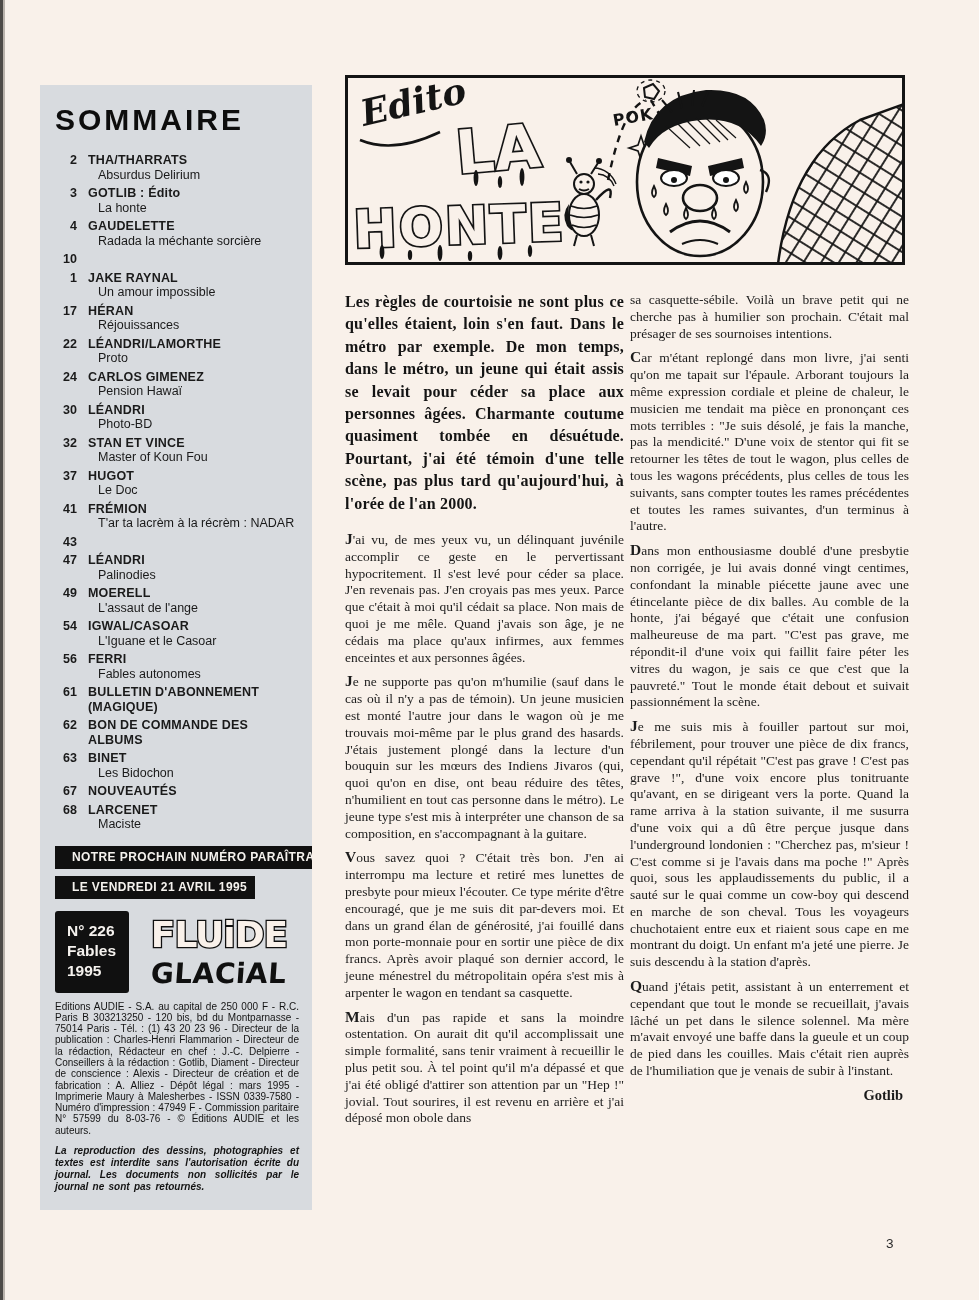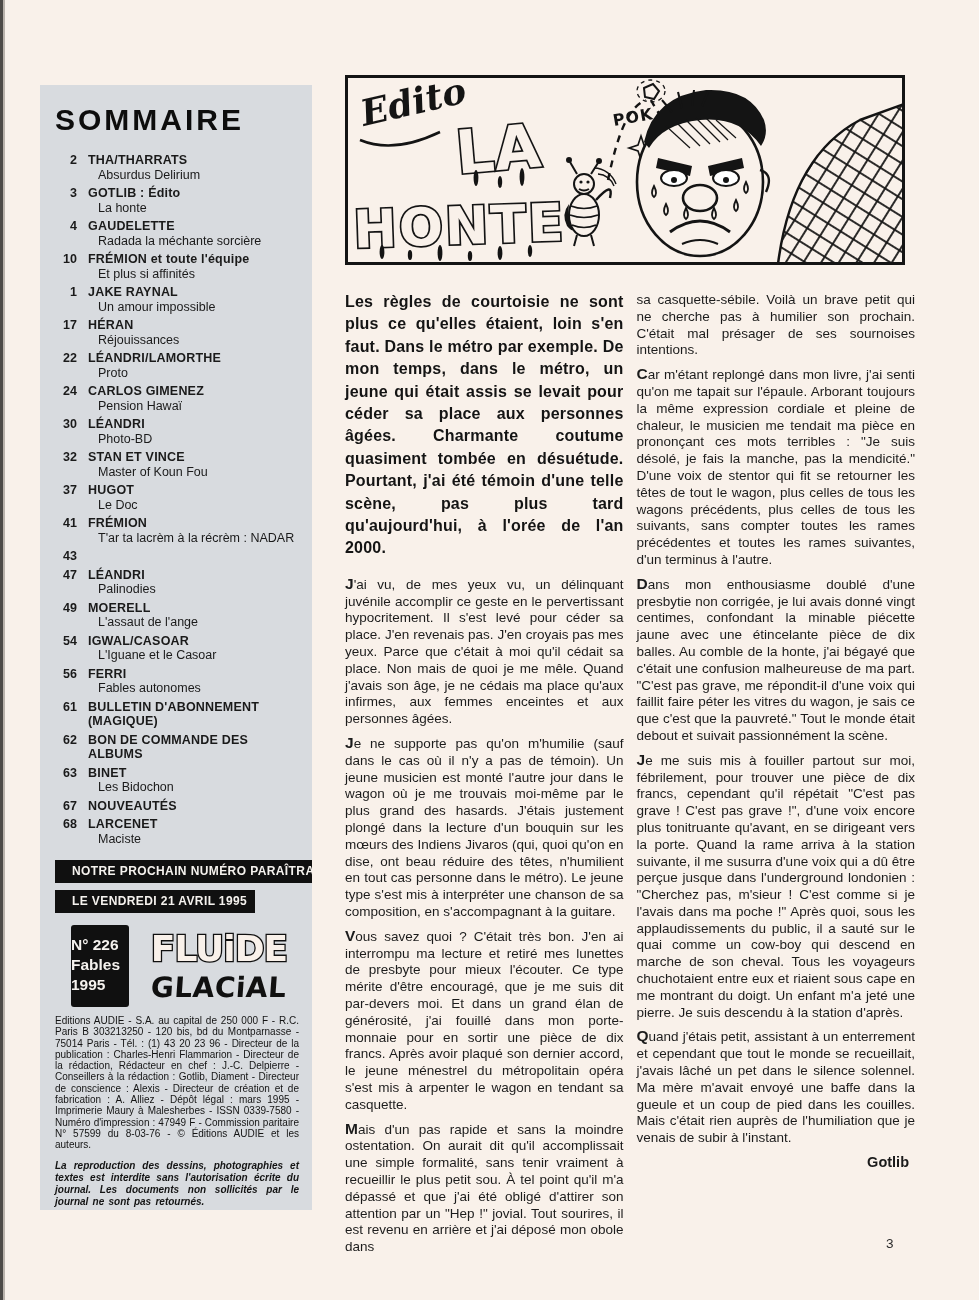--- a/index.html
+++ b/index.html
@@ -30,42 +30,42 @@
   .banner{
     background:#101010; color:#f5f2ee; font-weight:bold; font-size:12px;
     letter-spacing:0.4px; padding:4px 8px 5px 17px; width:fit-content;
     margin:0 0 7px 2px; white-space:nowrap;
   }
   .banner.first{margin-top:14px;}
 
   .issue-row{display:flex; gap:10px; margin:12px 0 8px 2px; align-items:stretch;}
   .issue-box{
     background:#101010; color:#f5f2ee; border-radius:3px;
-    padding:10px 0; width:72px; box-sizing:content-box;margin-left:16px;
+    padding:10px 12px; width:72px; box-sizing:content-box;
   }
   .issue-box div{font-weight:bold; font-size:15.5px; line-height:20px;}
   .logo-wrap{flex:1; display:flex; align-items:center;}
 
   .pub-info{
     font-size:10px; line-height:11.3px; text-align:justify; margin:6px 0 0 2px; color:#141414;
   }
   .legal{
     font-size:10px; line-height:12px; text-align:justify; font-weight:bold; font-style:italic;
     margin:9px 0 0 2px; color:#141414; word-spacing:1.5px;
   }
 
   
   .main{position:absolute; left:345px; top:75px; width:570px;}
   .edito-panel{
     width:554px; height:184px; border:3px solid #141414; background:#f9f1ea;
     box-sizing:content-box;
   }
   .edito-panel svg{display:block;}
 
-  .cols{display:flex; gap:13px; margin-top:26px;}
+  .cols{display:flex; gap:6px; margin-top:26px;font-family:Liberation Serif, serif;}
   .col{width:279px;}
   .intro{
     font-size:16px; line-height:22.4px; font-weight:bold; text-align:justify;
     margin:0 0 16px 0; letter-spacing:0.2px; color:#141414;
   }
   .body-p{
     font-size:13.5px; line-height:16.8px; text-align:justify; margin:0 0 7px 0; color:#1c1c1c;
   }
   .lead{font-weight:bold; font-size:15.5px;}
   .signature{font-size:14.5px; font-weight:bold; text-align:right; margin:4px 6px 0 0;}
@@ -103,24 +103,20 @@
         <div class="toc-entry">
           <span class="toc-num">4</span>
           <span class="toc-text">
             <span class="toc-title">GAUDELETTE</span>
             <span class="toc-sub">Radada la méchante sorcière</span>
           </span>
         </div>
 
         <div class="toc-entry">
           <span class="toc-num">10</span>
-          <span class="toc-text">
-            <span class="toc-title">FRÉMION et toute l'équipe</span>
-            <span class="toc-sub">Et plus si affinités</span>
-          </span>
         </div>
 
         <div class="toc-entry">
           <span class="toc-num">1</span>
           <span class="toc-text">
             <span class="toc-title">JAKE RAYNAL</span>
             <span class="toc-sub">Un amour impossible</span>
           </span>
         </div>
 

